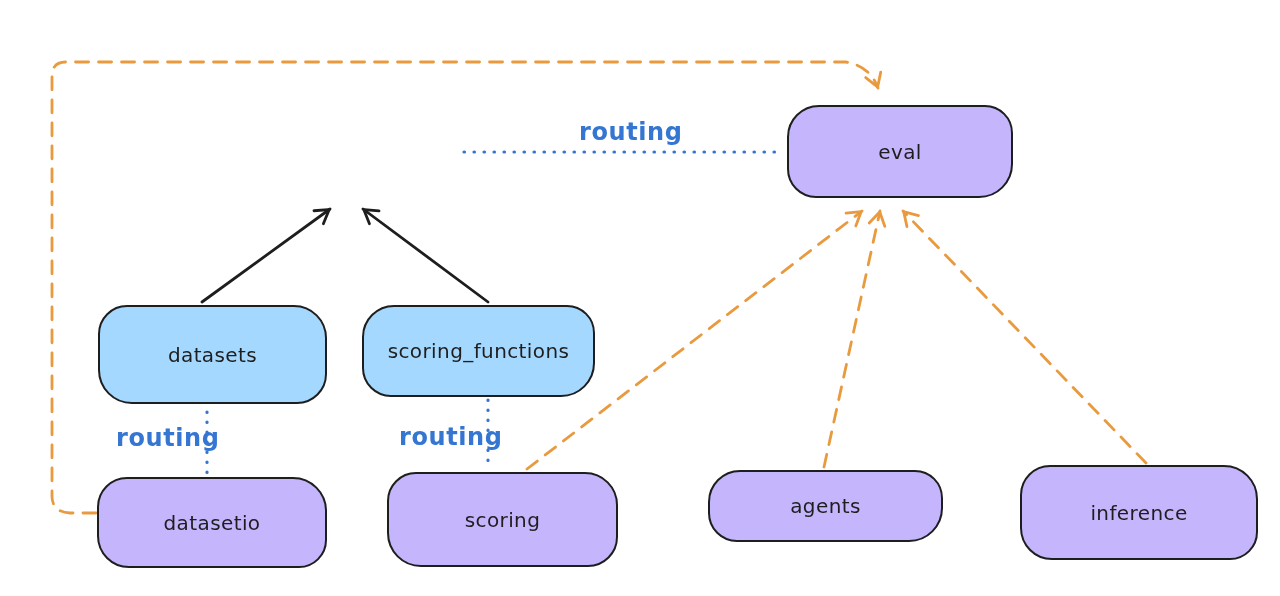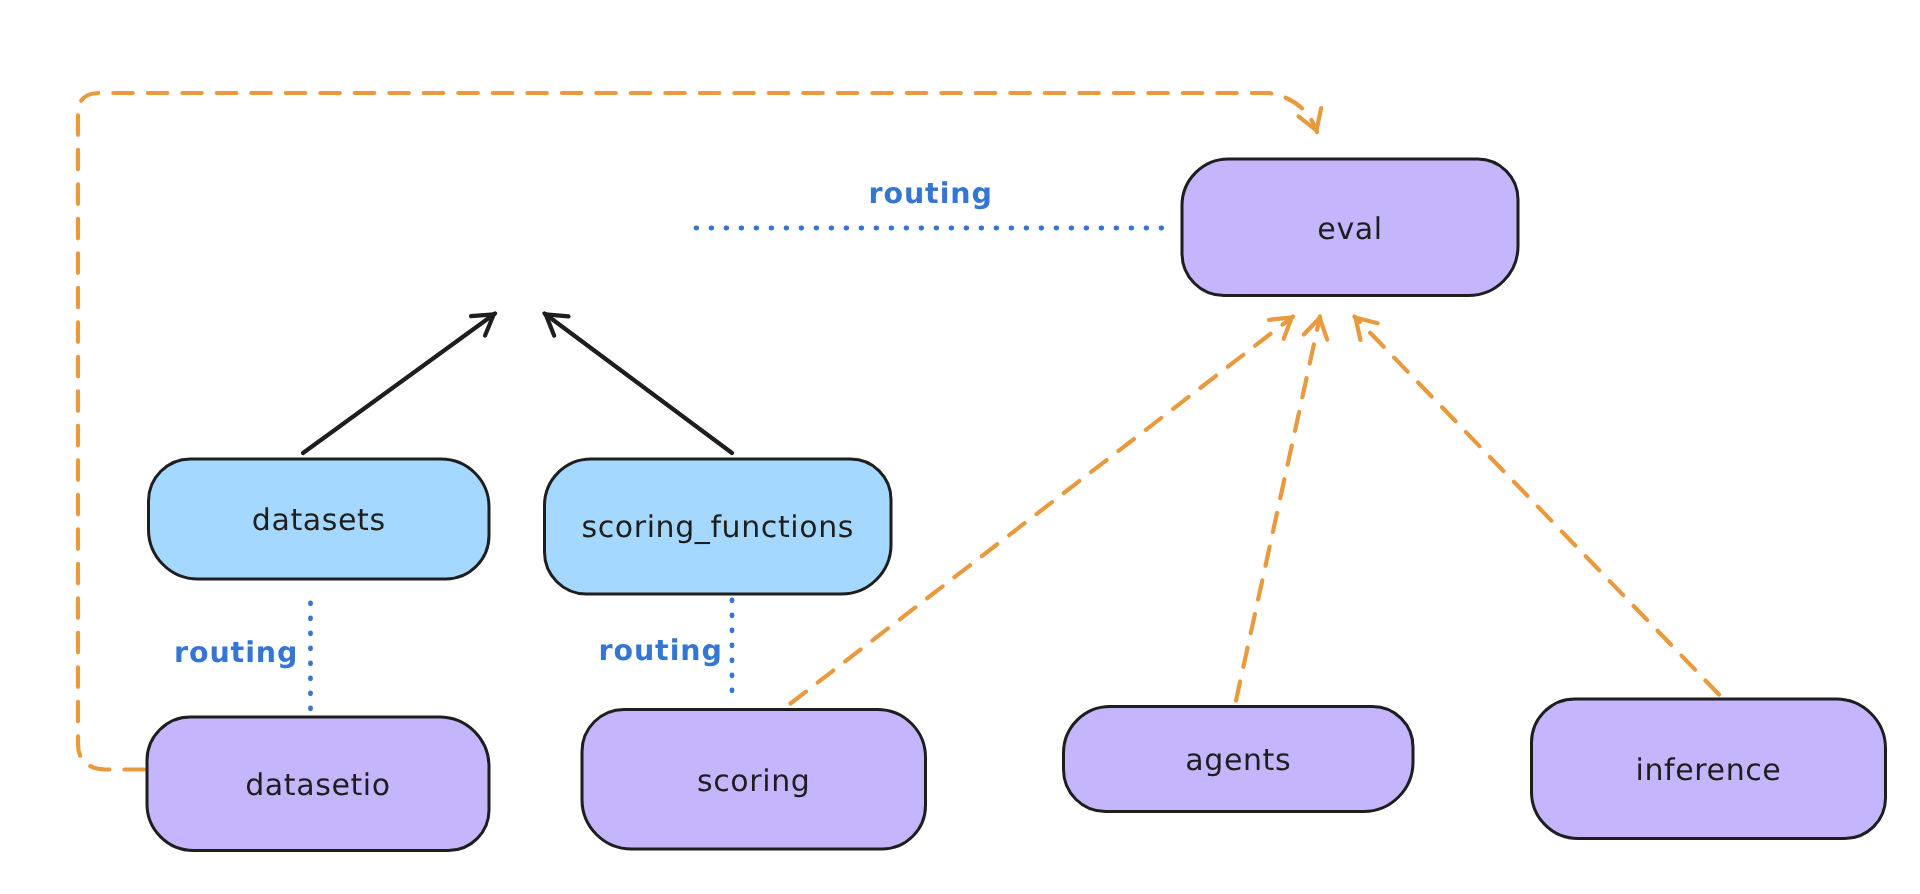--- a/index.html
+++ b/index.html
@@ -20,30 +20,30 @@
     background: #fff;
   }
   .node.blue  { background: #a5d8ff; }
   .node.green { background: #c4b5fd; }
   .r1 { border-radius: 30px 34px 28px 32px; }
   .r2 { border-radius: 32px 28px 34px 29px; }
   .r3 { border-radius: 29px 33px 30px 34px; }
 
   .n-eval-tasks        { left: 233px;  top: 108px; width: 227px; height: 92px; }
   .n-eval              { left: 787px;  top: 105px; width: 226px; height: 93px; }
-  .n-datasets          { left: 98px;   top: 305px; width: 229px; height: 82px; }
+  .n-datasets          { left: 98px;   top: 305px; width: 229px; height: 99px; }
   .n-scoring-functions { left: 362px;  top: 305px; width: 233px; height: 92px; }
   .n-datasetio         { left: 97px;   top: 477px; width: 230px; height: 91px; }
   .n-scoring           { left: 387px;  top: 472px; width: 231px; height: 95px; }
   .n-agents            { left: 708px;  top: 470px; width: 235px; height: 72px; }
   .n-inference         { left: 1020px; top: 465px; width: 238px; height: 95px; }
 
   .edge-label {
     position: absolute;
-    color: #3576d2; font-size: 19px; font-weight: 700; letter-spacing: 0.6px;
+    color: #3576d2; font-size: 24px; font-weight: 700; letter-spacing: 0.6px;
     white-space: nowrap;
   }
   .el-top   { left: 579px; top: 118px; }
   .el-left  { left: 116px; top: 424px; }
   .el-mid   { left: 399px; top: 423px; }
 </style>
 </head>
 <body>
 
 <div class="canvas">

